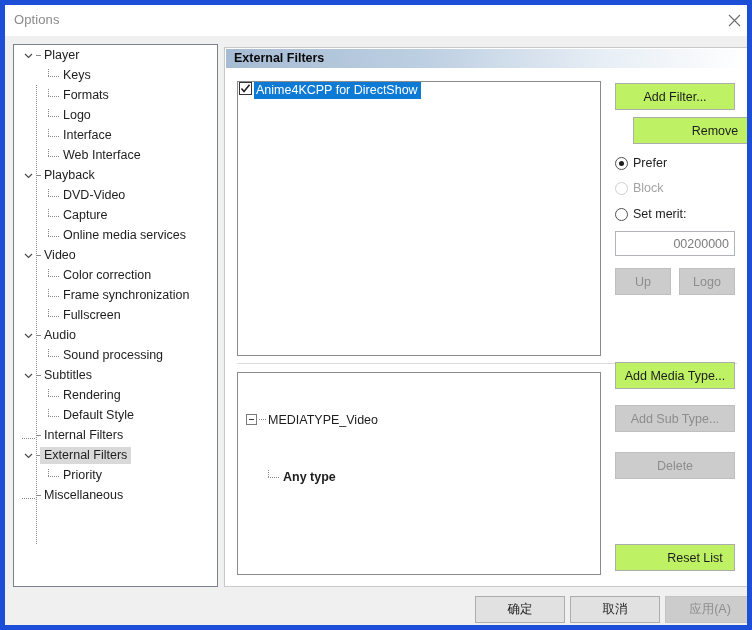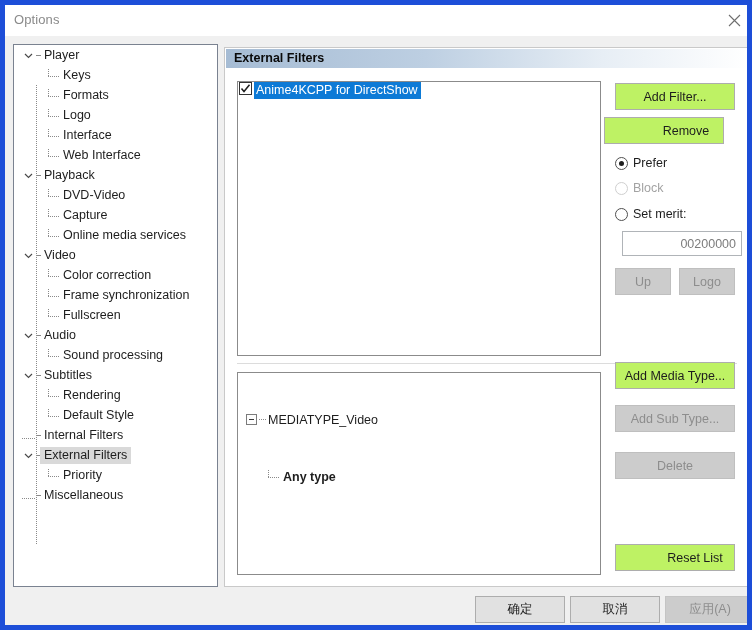--- a/index.html
+++ b/index.html
@@ -199,21 +199,21 @@
     display: flex; align-items: center; justify-content: center;
     cursor: default;
     white-space: nowrap;
   }
   .btn.disabled {
     background: #cccccc;
     border-color: #bfbfbf;
     color: #8d8d8d;
   }
   #btn-add-filter { left: 610px; top: 78px;  width: 120px; height: 27px; }
-  #btn-remove     { left: 599px; top: 112px; width: 120px; height: 27px; padding-left: 44px; }
+  #btn-remove     { left: 628px; top: 112px; width: 120px; height: 27px; padding-left: 44px; }
   #btn-up         { left: 610px; top: 263px; width: 56px;  height: 27px; }
   #btn-down       { left: 674px; top: 263px; width: 56px;  height: 27px; }
   #btn-add-media  { left: 610px; top: 357px; width: 120px; height: 27px; }
   #btn-add-sub    { left: 610px; top: 400px; width: 120px; height: 27px; }
   #btn-delete     { left: 610px; top: 447px; width: 120px; height: 27px; }
   #btn-reset      { left: 610px; top: 539px; width: 120px; height: 27px; padding-left: 40px; }
 
   .radio-row {
     position: absolute; left: 610px;
     display: flex; align-items: center;
@@ -243,21 +243,20 @@
   #merit-input {
     position: absolute; left: 610px; top: 226px;
     width: 120px; height: 25px;
     background: #ffffff;
     border: 1px solid #b0b4b8;
     font-family: "Liberation Sans", sans-serif;
     font-size: 12.5px;
     color: #7c7c7c;
     text-align: right;
     padding: 0 5px;
-    margin-left: 7px;
   }
 
   
   .bbtn {
     position: absolute; top: 591px;
     height: 27px; width: 90px;
     font-size: 12.5px;
     display: flex; align-items: center; justify-content: center;
     background: #e1e1e1; border: 1px solid #adadad;
     color: #1d1d1d; cursor: default; white-space: nowrap;

